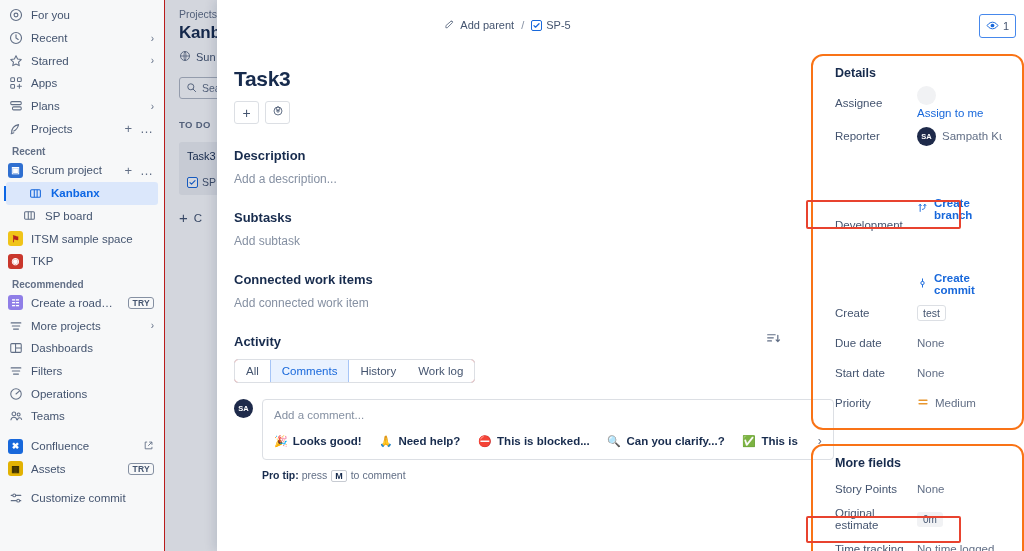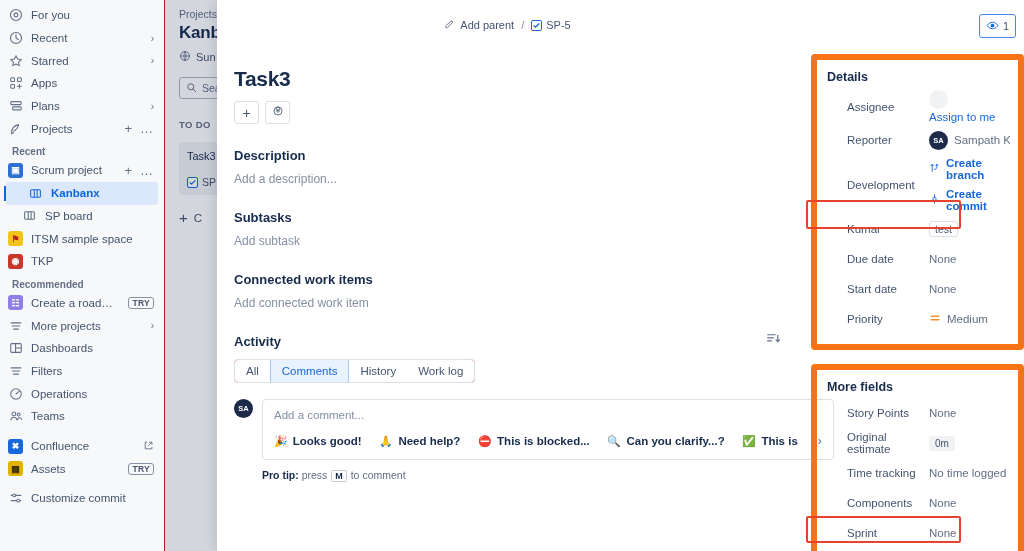--- a/index.html
+++ b/index.html
@@ -102,33 +102,33 @@
   .chips { display:flex; align-items:center; gap:18px; margin-top:13px; }
   .chip { display:flex; align-items:center; gap:5px; font-size:11.5px; color:#172b4d; font-weight:700; white-space:nowrap; }
   .chip .em { font-size:11px; }
   .chip-more { color:#626f86; font-size:12px; margin-left:2px; }
   .protip { margin-left:28px; margin-top:9px; font-size:10.5px; color:#626f86; }
   .protip b { color:#172b4d; }
   .kbd { display:inline-block; border:1px solid #c7cbd2; border-radius:2px; background:#fff;
     font-size:9px; font-weight:700; padding:0 3px; color:#172b4d; margin:0 1px; }
 
   
-  .panel { border:6px solid #f97316; border-radius:4px; margin:54px 0 0 8px; padding:10px 0 10px; position:relative; }
+  .panel { border:2px solid #f97316; border-radius:12px; margin:54px 0 0 8px; padding:10px 12px 10px; position:relative; }
   .panel.more { margin-top:14px; }
   .panel h3 { font-size:12.5px; font-weight:700; color:#172b4d; margin:0 0 4px 10px; }
   .frow { display:flex; align-items:center; min-height:30px; padding:2px 8px 2px 10px; }
-  .flabel { width:82px; flex:0 0 82px; font-size:11.5px; color:#44546f;margin-left:20px; }
+  .flabel { width:82px; flex:0 0 82px; font-size:11.5px; color:#44546f; }
   .fval { flex:1; font-size:11.5px; color:#626f86; display:flex; align-items:center; gap:6px; min-width:0; }
   .fval .nm { white-space:nowrap; overflow:hidden; }
   .link { color:#1868db; }
   .tag { border:1px solid #dcdfe4; border-radius:3px; padding:1px 5px; font-size:10.5px; color:#44546f; background:#fff; }
   .pill { background:#f1f2f4; border-radius:3px; padding:2px 6px; font-size:10px; color:#44546f; }
   .ghost-av { width:19px; height:19px; border-radius:50%; background:#f1f2f4; flex:0 0 19px; }
   .dev-links { display:flex; flex-direction:column; gap:7px; }
-  .dev-link { display:flex; align-items:center; gap:6px; font-size:11.5px; color:#1868db; font-weight:700; }
+  .dev-link { display:flex; align-items:center; gap:6px; font-size:11.5px; color:#1868db; font-weight:700;margin-top:44px; }
 
   .hl { position:absolute; border:2px solid #e8432f; border-radius:2px; pointer-events:none; z-index:8; }
 </style>
 </head>
 <body>
 
 <div id="backdrop">
 
   <div id="sidebar">
 
@@ -521,21 +521,21 @@
                     <path d="M8 2v3.4M8 10.6V14" stroke="#1868db" stroke-width="1.4" stroke-linecap="round"></path>
                     <circle cx="8" cy="8" r="2.4" fill="none" stroke="#1868db" stroke-width="1.4"></circle>
                   </svg></span>
               <span>Create commit</span>
             </span>
           </div>
         </div>
       </div>
 
       <div class="frow">
-        <div class="flabel">Kumar</div>
+        <div class="flabel">Create</div>
         <div class="fval">
           <span class="tag">test</span>
         </div>
       </div>
 
       <div class="frow">
         <div class="flabel">Due date</div>
         <div class="fval">None</div>
       </div>
 

